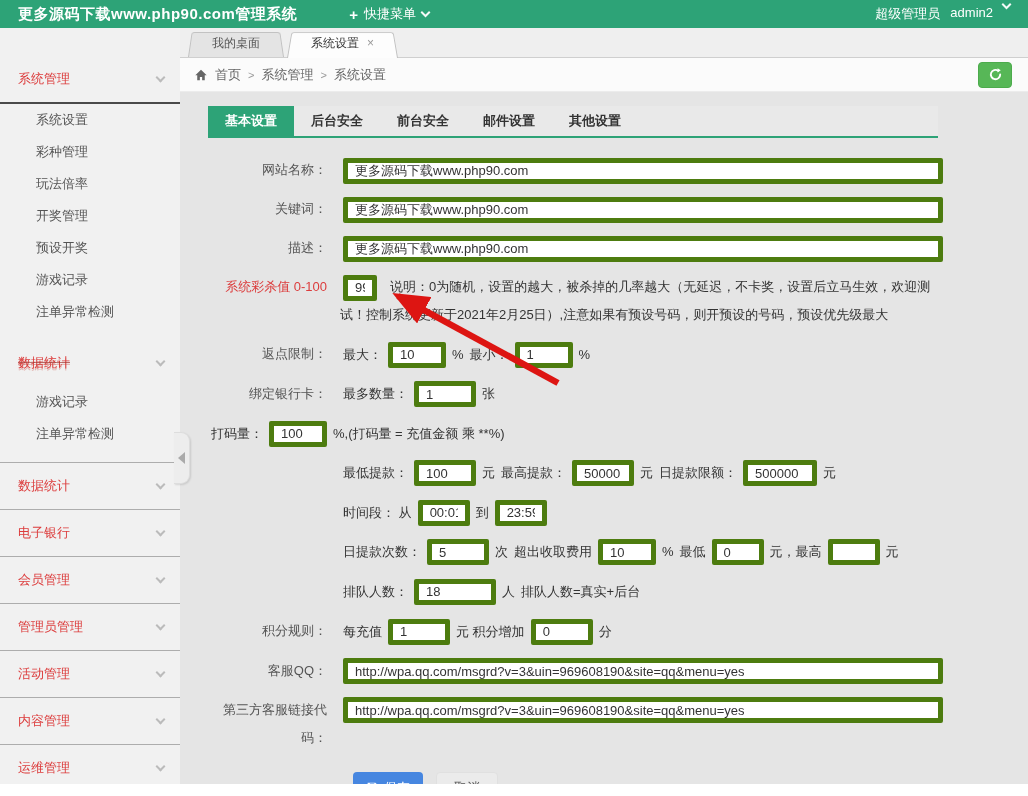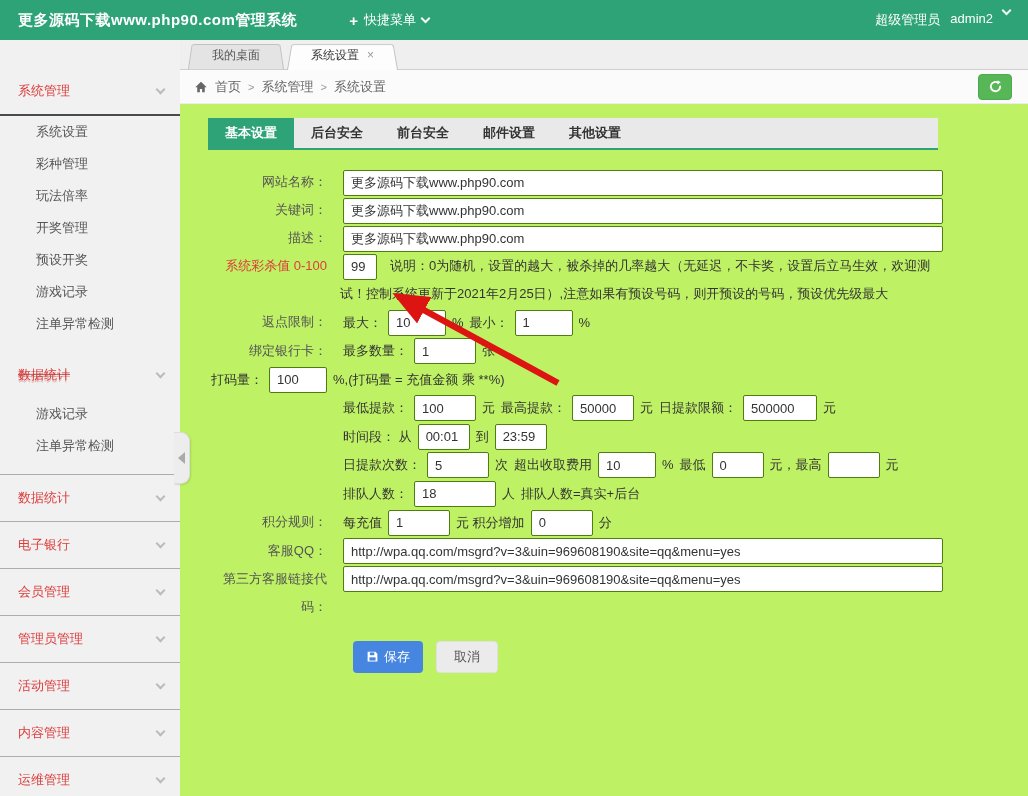--- a/index.html
+++ b/index.html
@@ -1,20 +1,20 @@
 <!DOCTYPE html>
 <html><head>
 <meta charset="utf-8">
 <style>
   * { margin:0; padding:0; box-sizing:border-box; }
   html,body { width:1028px; height:796px; }
   body { font-family:"Liberation Sans","DejaVu Sans",sans-serif; font-size:12.5px; color:#333; background:#fff; position:relative; overflow:hidden; }
 
   
-  .hdr { height:40px; background:#2da377; display:flex; align-items:center; padding:0 18px; color:#fff; }
+  .hdr { height:28px; background:#2da377; display:flex; align-items:center; padding:0 18px; color:#fff; }
   .hdr .title { font-size:15px; font-weight:bold; letter-spacing:.5px; }
   .hdr .quick { margin-left:52px; display:flex; align-items:center; gap:6px; cursor:pointer; font-size:13px; }
   .hdr .plus { font-size:15px; font-weight:bold; }
   .chev { display:inline-block; width:7px; height:7px; border-left:2px solid rgba(255,255,255,.95); border-bottom:2px solid rgba(255,255,255,.95); transform:rotate(-45deg); margin-top:-4px; }
   .hdr .user { margin-left:auto; display:flex; align-items:flex-start; gap:10px; font-size:13px; cursor:pointer; }
 
   .main { display:flex; height:756px; }
 
   
   .sidebar { width:180px; background:#f1f1f1; height:100%; padding-top:28px; flex-shrink:0; position:relative; overflow:hidden; }
@@ -38,34 +38,34 @@
   .wtab::before { content:''; position:absolute; inset:0; background:#e4e4e4; border:1px solid #c2c2c2; border-bottom:none; transform:perspective(9px) rotateX(1.6deg); transform-origin:bottom; z-index:-1; border-radius:3px 3px 0 0; }
   .wtab.active { color:#333; margin-bottom:-1px; padding-bottom:6px; }
   .wtab.active::before { background:#fdfdfd; }
   .wtab .x { margin-left:8px; color:#999; font-size:12px; }
 
   .crumbrow { height:34px; background:#fbfbfb; border-bottom:1px solid #ececec; display:flex; align-items:center; padding:0 16px 0 14px; gap:7px; color:#666; font-size:13px; }
   .crumb-sep { color:#999; font-size:11px; }
   .crumb-it { cursor:pointer; }
   .refresh-btn { margin-left:auto; width:34px; height:26px; background:#57b757; border:1px solid #4cab4c; border-radius:4px; display:flex; align-items:center; justify-content:center; cursor:pointer; }
 
-  .panel { flex:1; padding:14px 90px 20px 28px; background:#bef264; overflow:hidden; }
+  .panel { flex:1; padding:14px 90px 20px 28px; background:#e5e5e5; overflow:hidden; }
 
   .ftabs { display:flex; background:#e9e9e9; border-bottom:2px solid #2da377; margin-bottom:18px; }
   .ftab { padding:6px 17px; font-size:13px; font-weight:bold; color:#333; cursor:pointer; }
   .ftab.active { background:#2da377; color:#fff; }
 
   
-  .frow { display:flex; }
+  .frow { display:flex; margin-bottom:11px; }
   .frow .lbl { width:132px; flex-shrink:0; text-align:right; padding-right:13px; color:#555; font-size:13px; line-height:28px; }
   .frow .lbl.red { color:#dc3c3c; }
   .frow .ctl { flex:1; line-height:28px; font-size:13px; color:#333; min-width:0; }
   .seg-t { margin:0 3px; vertical-align:middle; color:#333;text-align:right; }
   .seg-n { margin-left:10px; color:#333; }
-  .inp { display:inline-block; vertical-align:middle; height:26px; border:1px solid #4d7c0f; background:#fff; padding:2px 7px; font-size:13px; color:#333; font-family:inherit; margin:0 3px; border-radius:2px; }
+  .inp { display:inline-block; vertical-align:middle; height:26px; border:5px solid #4d7c0f; background:#fff; padding:2px 7px; font-size:13px; color:#333; font-family:inherit; margin:0 3px; border-radius:2px; }
 
   .btnrow { margin:20px 0 0 145px; display:flex; gap:13px; }
   .btn-save { background:#4686e0; color:#fff; border:none; border-radius:4px; padding:6px 13px; font-size:13px; display:flex; align-items:center; gap:5px; cursor:pointer; font-family:inherit; }
   .btn-cancel { background:#ebebeb; color:#555; border:1px solid #e0e0e0; border-radius:4px; padding:6px 17px; font-size:13px; cursor:pointer; font-family:inherit; }
 
   .arrow-overlay { position:absolute; left:0; top:0; width:1028px; height:796px; pointer-events:none; z-index:40; }
 </style>
 </head>
 <body>
 

